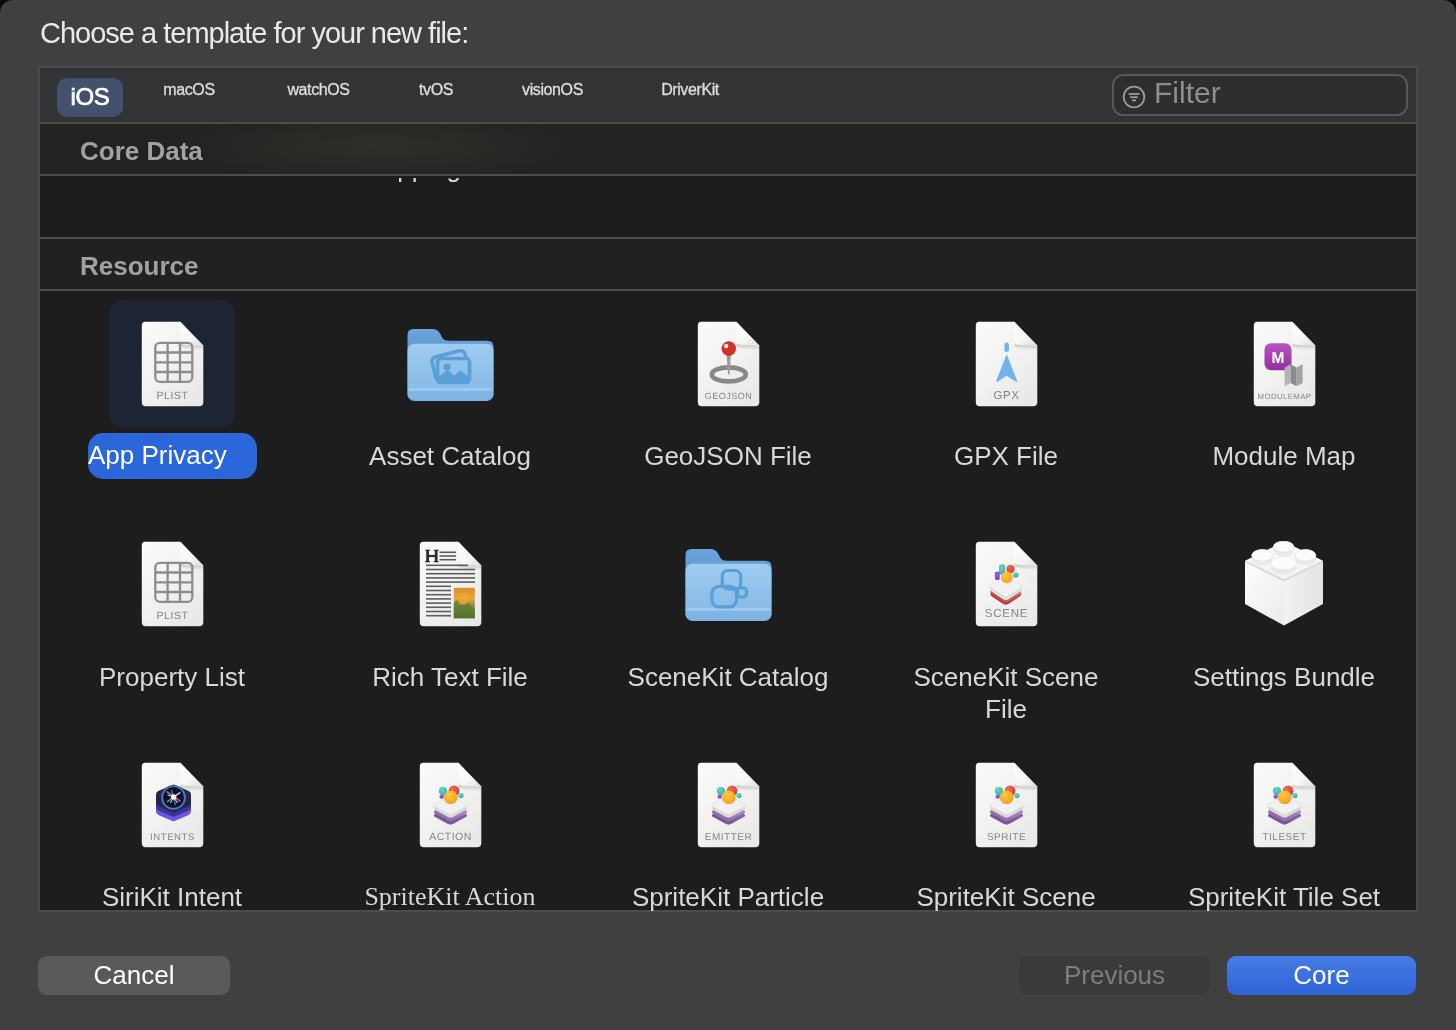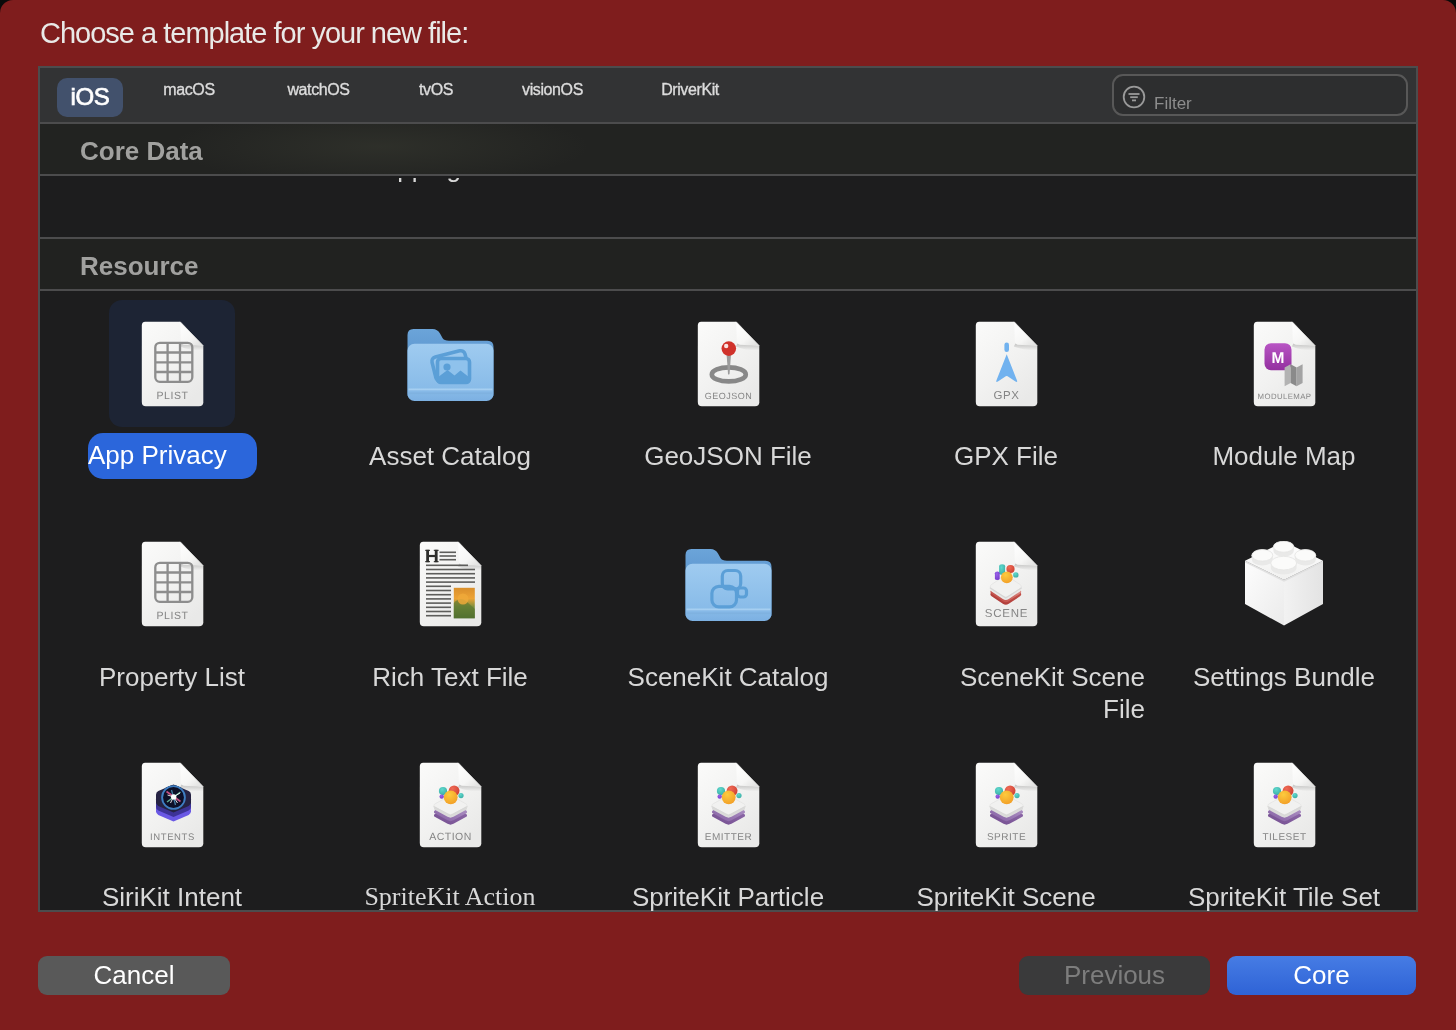--- a/index.html
+++ b/index.html
@@ -1,32 +1,32 @@
 <!DOCTYPE html>
 <html><head><meta charset="utf-8"><title>Choose a template</title>
 <style>
 * { margin:0; padding:0; box-sizing:border-box; }
 html,body { width:1456px; height:1030px; background:#0a0a0a; overflow:hidden;
   font-family:"Liberation Sans", sans-serif; -webkit-font-smoothing:antialiased; }
 text { text-rendering:geometricPrecision; }
 #dialog { position:absolute; left:0; top:0; width:1456px; height:1030px;
-  background:#7f1d1d; border-radius:13px 13px 0 0; transform:translateZ(0); }
+  background:#404040; border-radius:13px 13px 0 0; transform:translateZ(0); }
 #title { position:absolute; left:40px; top:17px; font-size:29px; color:#e9e9e7;
   letter-spacing:-1px; }
 #tabbar { position:absolute; left:38px; top:66px; width:1380px; height:58px;
   background:#323334; border:2px solid #4c4c4d; }
 .tab { position:absolute; top:81px; transform:translateX(-50%); font-size:16px;
   letter-spacing:-0.4px; color:#dcdcdc; -webkit-text-stroke:0.35px #dcdcdc; }
 #iospill { position:absolute; left:57px; top:78px; width:66px; height:39px;
   background:#42516c; border-radius:10px; color:#fff; font-size:24px;
   text-align:center; line-height:38px; letter-spacing:-0.3px;
   -webkit-text-stroke:0.7px #fff; }
 #filter { position:absolute; left:1112px; top:74px; width:296px; height:42px;
   border:2px solid #585858; border-radius:11px; background:#2d2e2f; }
-#filter span { position:absolute; left:40px; top:18px; font-size:17px; color:#8d8d8d; }
+#filter span { position:absolute; left:40px; top:0; font-size:30px; color:#8d8d8d; }
 .hdr { position:absolute; left:80px; font-size:26px; font-weight:bold; color:#a1a19f; }
 .row { position:absolute; left:38px; width:1380px; border-left:2px solid #4c4c4d;
   border-right:2px solid #4c4c4d; border-bottom:2px solid #4c4c4d; }
 .lbl { position:absolute; width:278px; text-align:center; font-size:26px;
   line-height:32px; color:#d8d8d8; }
 .selbox { position:absolute; left:109px; top:300px; width:126px; height:127px;
   border-radius:13px; background:#1d2434; }
 .pill { position:absolute; left:88px; top:433px; width:169px; height:46px;
   border-radius:15px; background:#2b66db; color:#fff; font-size:26px;
   text-align:left; line-height:45px; }
@@ -169,21 +169,21 @@
     </div>
   <div class="selbox"></div>
 <div class="pill">App Privacy</div>
 <div class="lbl" style="left:311px;top:440px;">Asset Catalog</div>
 <div class="lbl" style="left:589px;top:440px;">GeoJSON File</div>
 <div class="lbl" style="left:867px;top:440px;">GPX File</div>
 <div class="lbl" style="left:1145px;top:440px;">Module Map</div>
 <div class="lbl" style="left:33px;top:660.5px;">Property List</div>
 <div class="lbl" style="left:311px;top:660.5px;">Rich Text File</div>
 <div class="lbl" style="left:589px;top:660.5px;">SceneKit Catalog</div>
-<div class="lbl" style="left:867px;top:660.5px;text-align:right;">SceneKit Scene<br>File</div>
+<div class="lbl" style="left:867px;top:660.5px;">SceneKit Scene<br>File</div>
 <div class="lbl" style="left:1145px;top:660.5px;">Settings Bundle</div>
 <div class="lbl" style="left:33px;top:880.5px;">SiriKit Intent</div>
 <div class="lbl" style="left:311px;top:880.5px;font-family:Liberation Serif, serif;">SpriteKit Action</div>
 <div class="lbl" style="left:589px;top:880.5px;">SpriteKit Particle</div>
 <div class="lbl" style="left:867px;top:880.5px;">SpriteKit Scene</div>
 <div class="lbl" style="left:1145px;top:880.5px;">SpriteKit Tile Set</div>
   <svg style="position:absolute;left:140.5px;top:320.5px" width="63" height="86" viewBox="0 0 63 86">
       <path d="M4.2,0.8 H39.2 L62.3,24.8 V81.2 Q62.3,85.3 58,85.3 H4.8 Q0.8,85.3 0.8,81 V4.8 Q0.8,0.8 4.2,0.8 Z" fill="url(#pg)"></path>
       <path d="M40.5,22.5 L62.3,24.8 L62.3,29.3 Q49.5,29.8 38.8,25.4 Z" fill="url(#fshad)"></path>
       <path d="M39.2,0.8 L62.3,24.8 L42.8,23.7 Q40.1,23.4 39.8,19.8 Z" fill="url(#flap)"></path>

